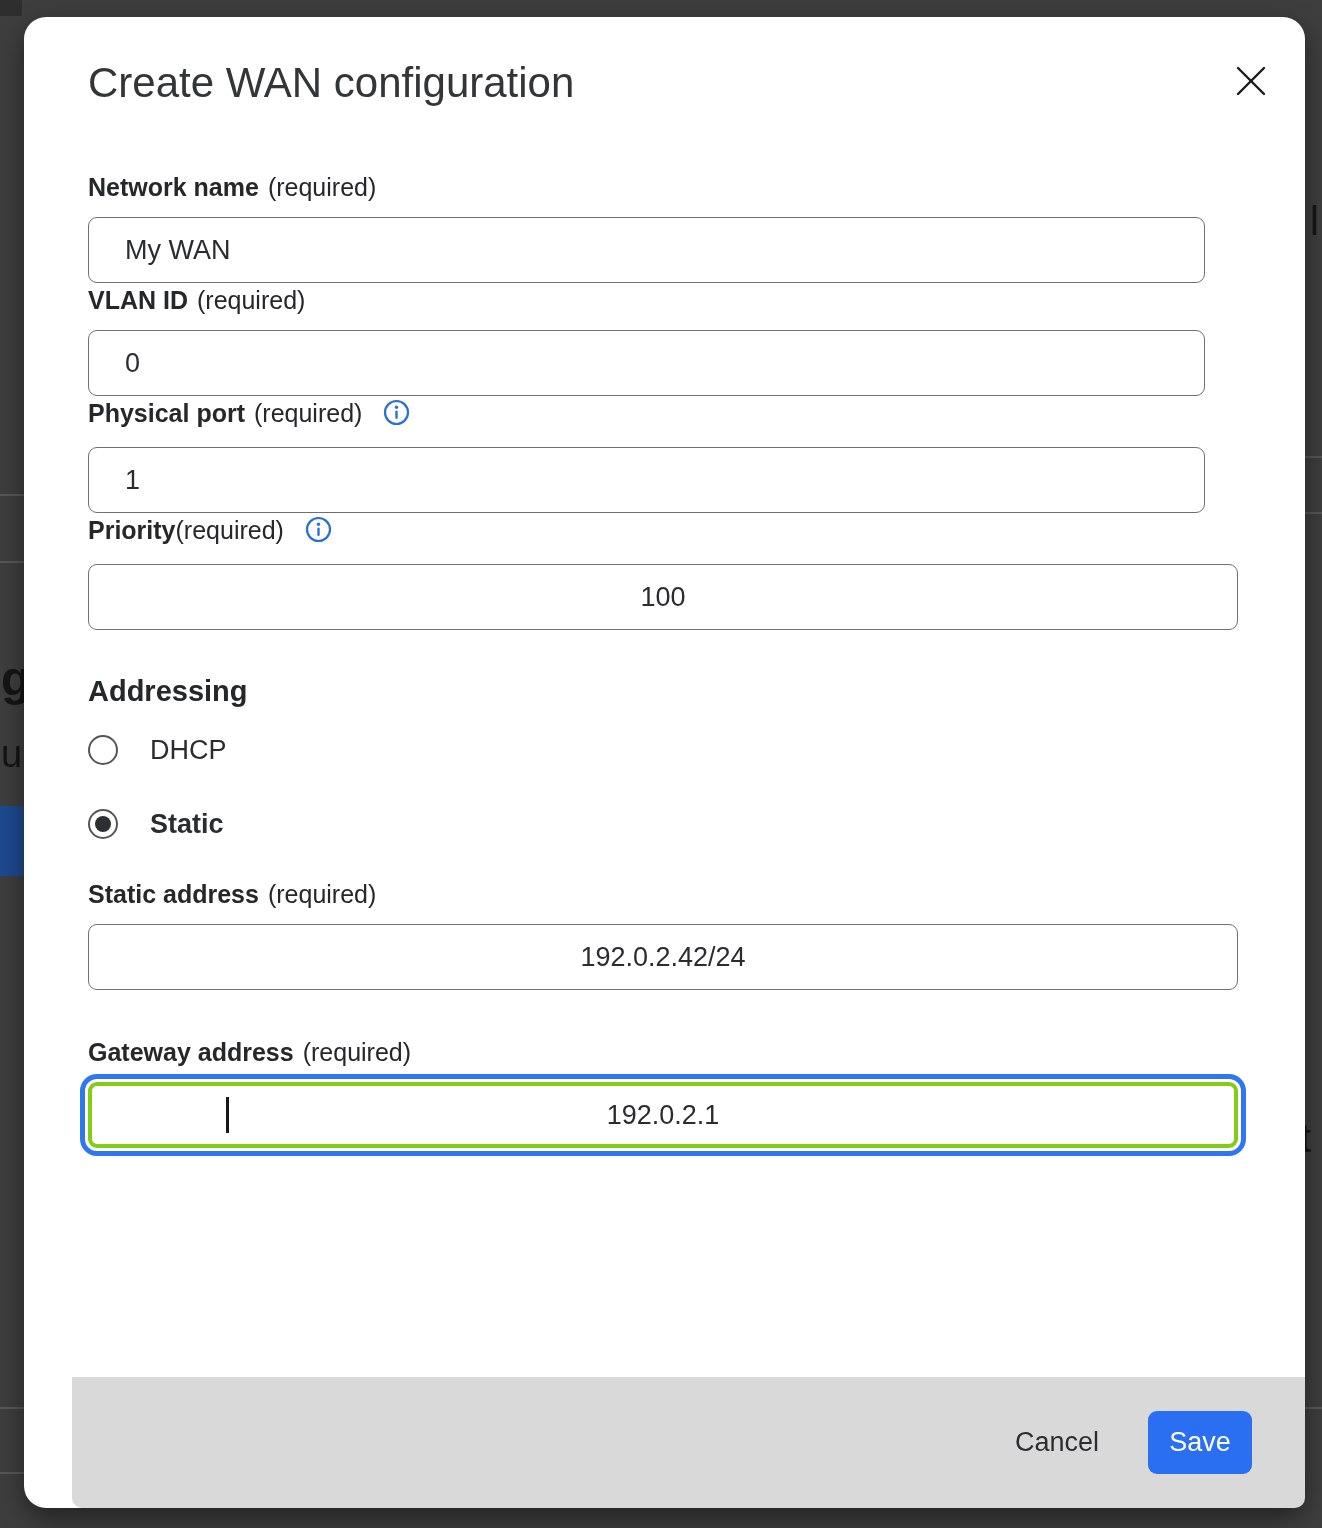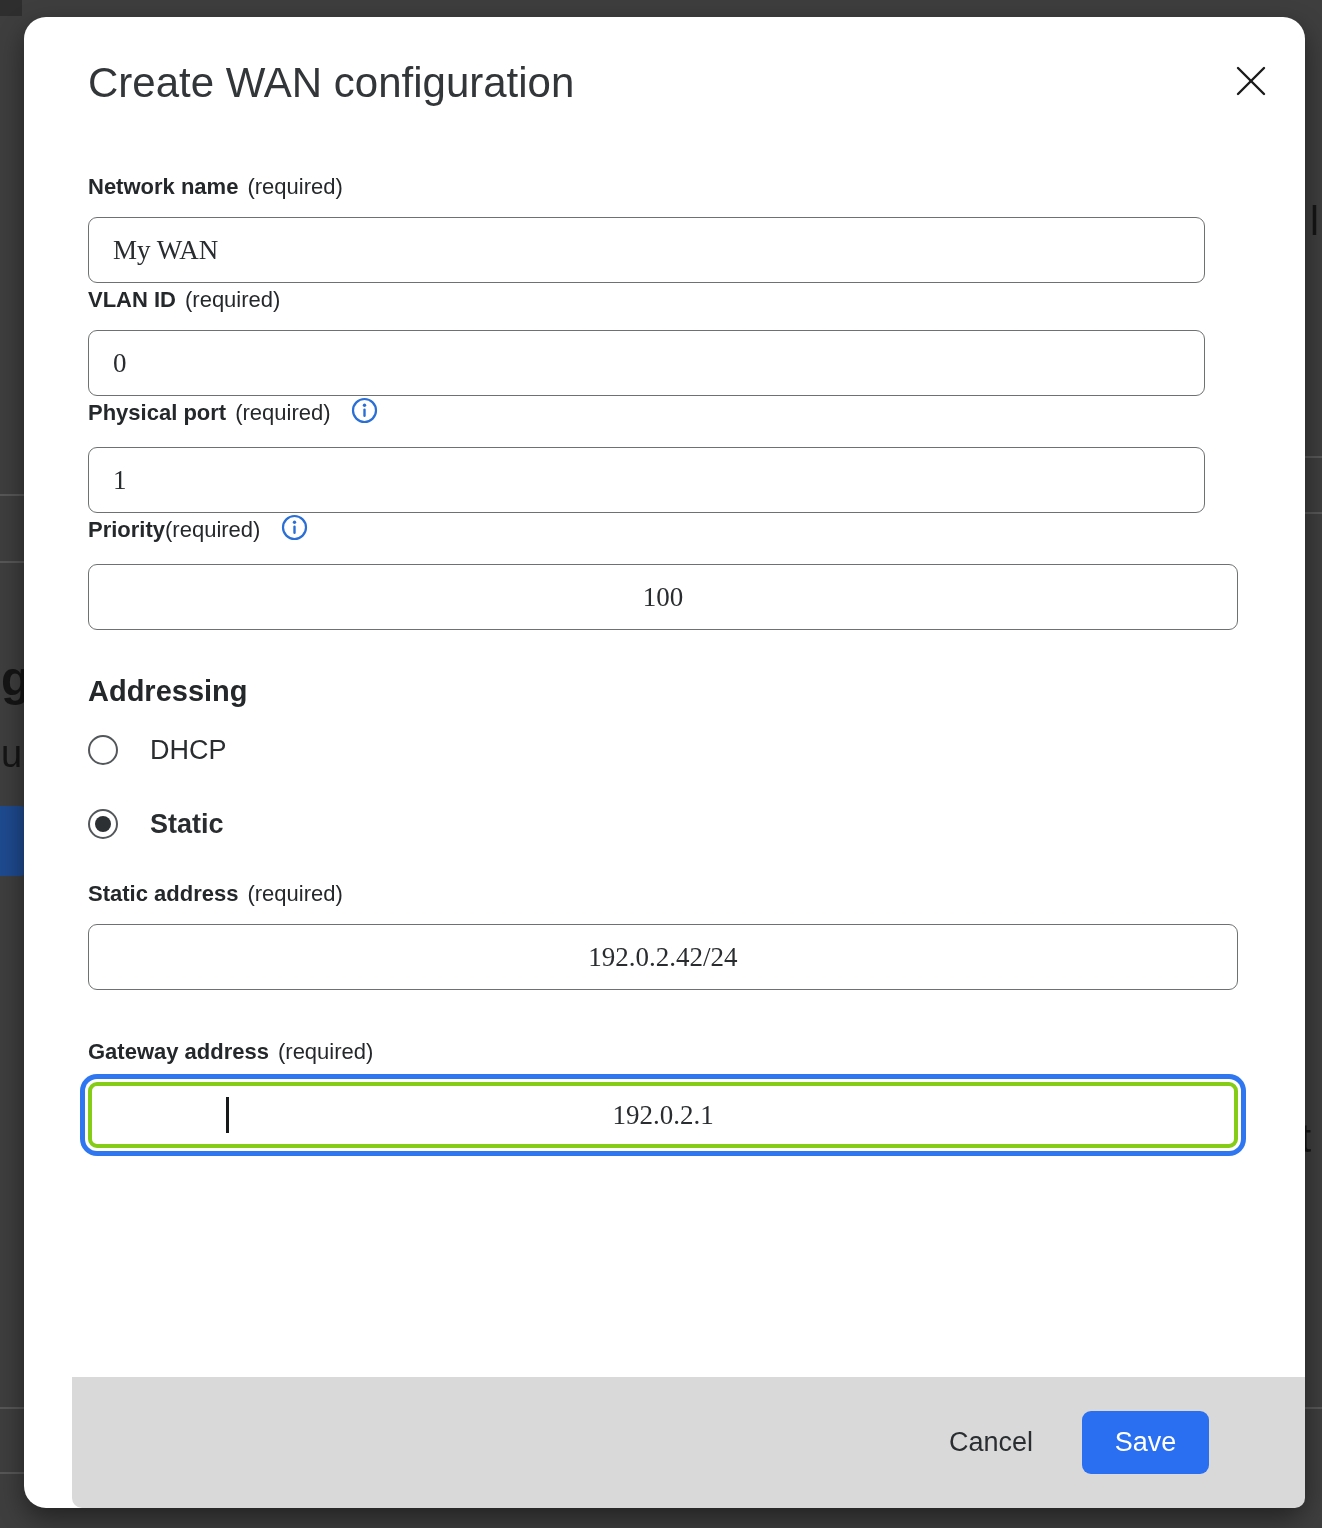--- a/index.html
+++ b/index.html
@@ -48,40 +48,40 @@
     position: absolute; top: 46px; right: 36px;
     width: 36px; height: 36px;
     background: transparent; border: none; padding: 0;
     cursor: pointer;
   }
   .close-btn svg { display: block; }
 
   
   .field-label {
     display: block;
-    font-size: 22px;
+    font-size: 25px;
     line-height: 34px;
     color: #25282a;
   }
   .lbl { font-weight: 700; }
   .req { font-weight: 400; margin-left: 9px; }
   .req.nogap { margin-left: 0; }
   .mt-first { margin-top: 63px; }
   .mt-label { }
   .mt-label-lg { margin-top: 35px; }
   .mt-label-gw { margin-top: 45px; }
 
   .text-input {
     display: block;
     margin-top: 13px;
     height: 66px;
     border: 1.5px solid #6e7072;
     border-radius: 9px;
-    padding: 0 24px;
-    font-family: Liberation Serif, serif;
+    padding: 0 36px;
+    font-family: Liberation Sans, sans-serif;
     font-size: 27px;
     color: #2a2d2f;
     background: #fff;
     outline: none;
   }
   .w-narrow { width: 1117px; }
   .w-full { width: 100%; text-align: center; }
 
   .info-icon { display: inline-block; margin-left: 14px; vertical-align: -4px; }
 
@@ -136,32 +136,32 @@
   
   .dialog-footer {
     position: absolute;
     left: 0; right: 0; bottom: 0;
     height: 131px;
     background: #d9d9d9;
     border-radius: 0 0 10px 10px;
     display: flex;
     align-items: center;
     justify-content: flex-end;
-    padding-right: 96px;
+    padding-right: 53px;
     gap: 49px;
     margin-left: 48px;
   }
   .btn-cancel {
     background: transparent; border: none;
     font-family: "Liberation Sans", sans-serif;
     font-size: 27px; color: #2b2e31;
     padding: 0; cursor: pointer;
   }
   .btn-save {
-    width: 127px; height: 63px;
+    width: 104px; height: 63px;
     background: #2a6ff2;
     border: none; border-radius: 9px;
     font-family: "Liberation Sans", sans-serif;
     font-size: 27px; color: #ffffff;
     cursor: pointer;
   }
 </style>
 </head>
 <body>
 

